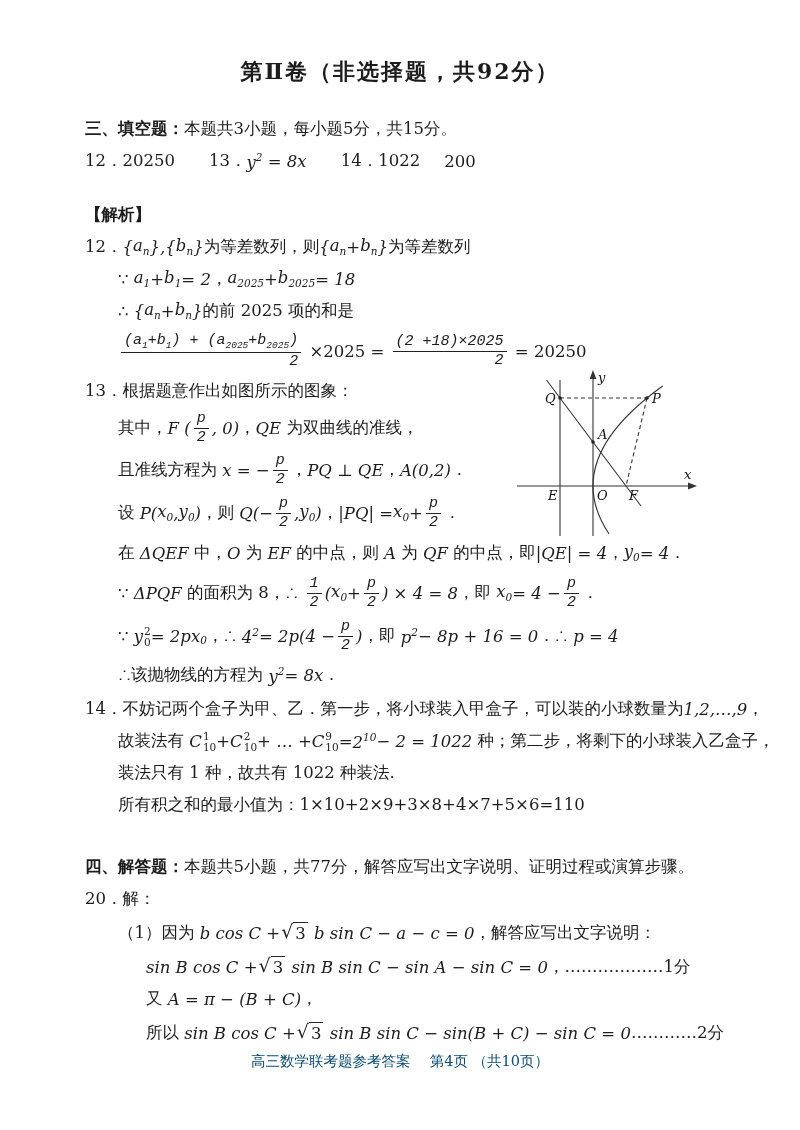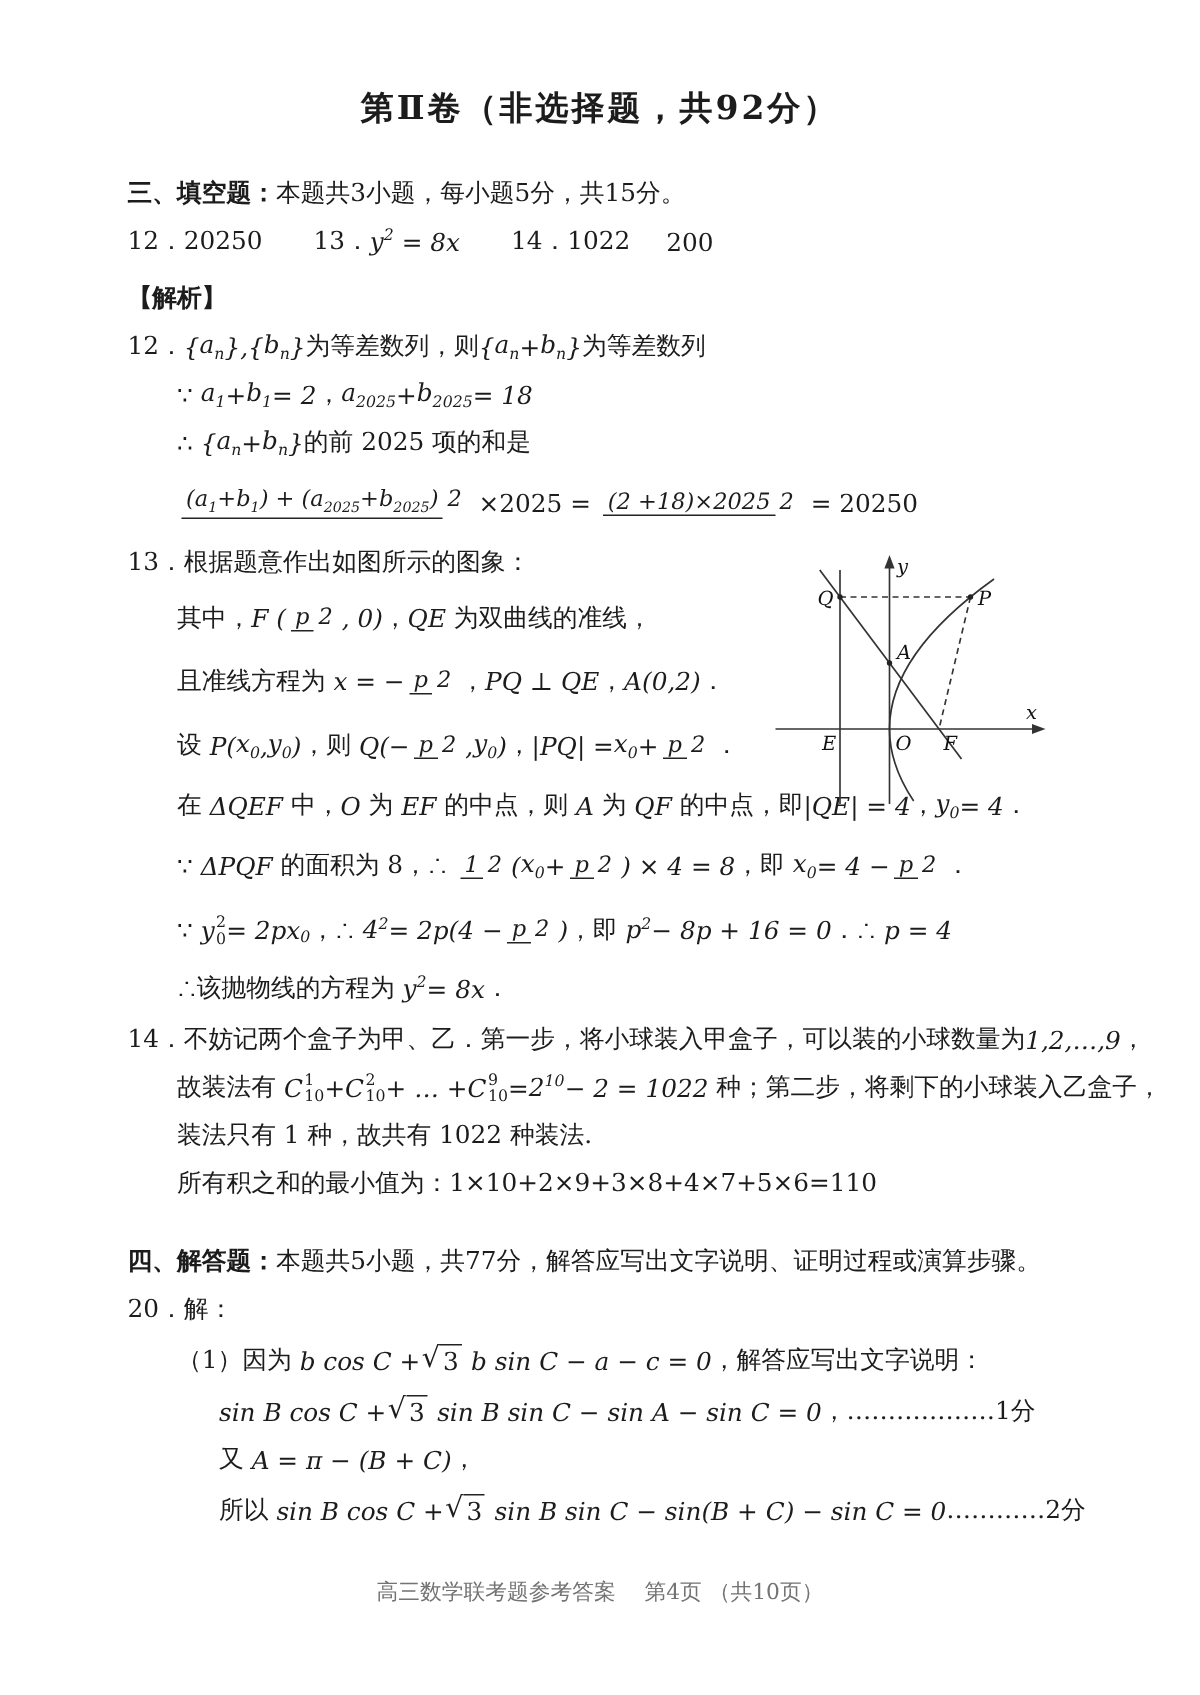--- a/index.html
+++ b/index.html
@@ -27,30 +27,30 @@
     align-items:center;
     height:32px;
     font-size:16.5px;
     white-space:pre;
   }
   .line > span{flex:0 0 auto;}
   .h36{height:36px}
   .h42{height:42px}
   .h44{height:44px}
   .h48{height:48px}
-  .sp6{margin-top:6px}
-  .sp18{margin-top:20px}
+  .sp6{margin-top:22px}
+  .sp18{margin-top:30px}
   .ind1{padding-left:33px}
   .score{padding-right:50px}
   .bold{font-weight:700}
   .math{font-style:italic;}
   .math sub,.math sup{font-size:10.5px;font-style:italic;}
   .frac{
-    display:inline-flex;flex-direction:row;align-items:flex-start;
-    margin:0 3px;font-style:italic;font-size:15px;line-height:1.15;
+    display:inline-flex;flex-direction:column;align-items:flex-end;
+    margin:0 3px;font-style:italic;font-size:15px;line-height:1.15;font-family:Liberation Mono, monospace;
   }
   .fnum{border-bottom:1px solid #222;padding:0 3px;}
   .fden{padding:0 3px;}
   .frac .math{font-size:15px;}
   .frac sub,.frac sup{font-size:9.5px;}
   .sqrt{display:inline-flex;align-items:flex-start;margin:0 1px;}
   .sqrt .rad{font-size:19px;line-height:1.05;font-style:normal;}
   .radicand{border-top:1.2px solid #222;line-height:1.3;font-style:normal;padding:0 2px;}
   .ssk{display:inline-flex;align-items:center;font-style:italic;}
   .stack{
@@ -64,21 +64,21 @@
   .fig-svg line,.fig-svg path{stroke:#333;stroke-width:1.1;fill:none;}
   .fig-svg .dashed{stroke-dasharray:4,3;}
   .fig-svg polygon{fill:#333;stroke:none;}
   .fig-svg circle{fill:#222;stroke:none;}
   .fig-svg text{
     font-family:"DejaVu Serif","Liberation Serif",serif;
     font-style:italic;font-size:13px;fill:#111;stroke:none;
   }
   .footer{
     position:absolute;left:0;right:0;top:1052px;
-    text-align:center;font-size:14.5px;color:#737373;
+    text-align:center;font-size:14.5px;color:#0c4a6e;
   }
 </style>
 </head>
 <body>
 
 <div class="page">
 
   <div class="title">第Ⅱ卷（非选择题，共92分）</div>
 
   <div class="content">

